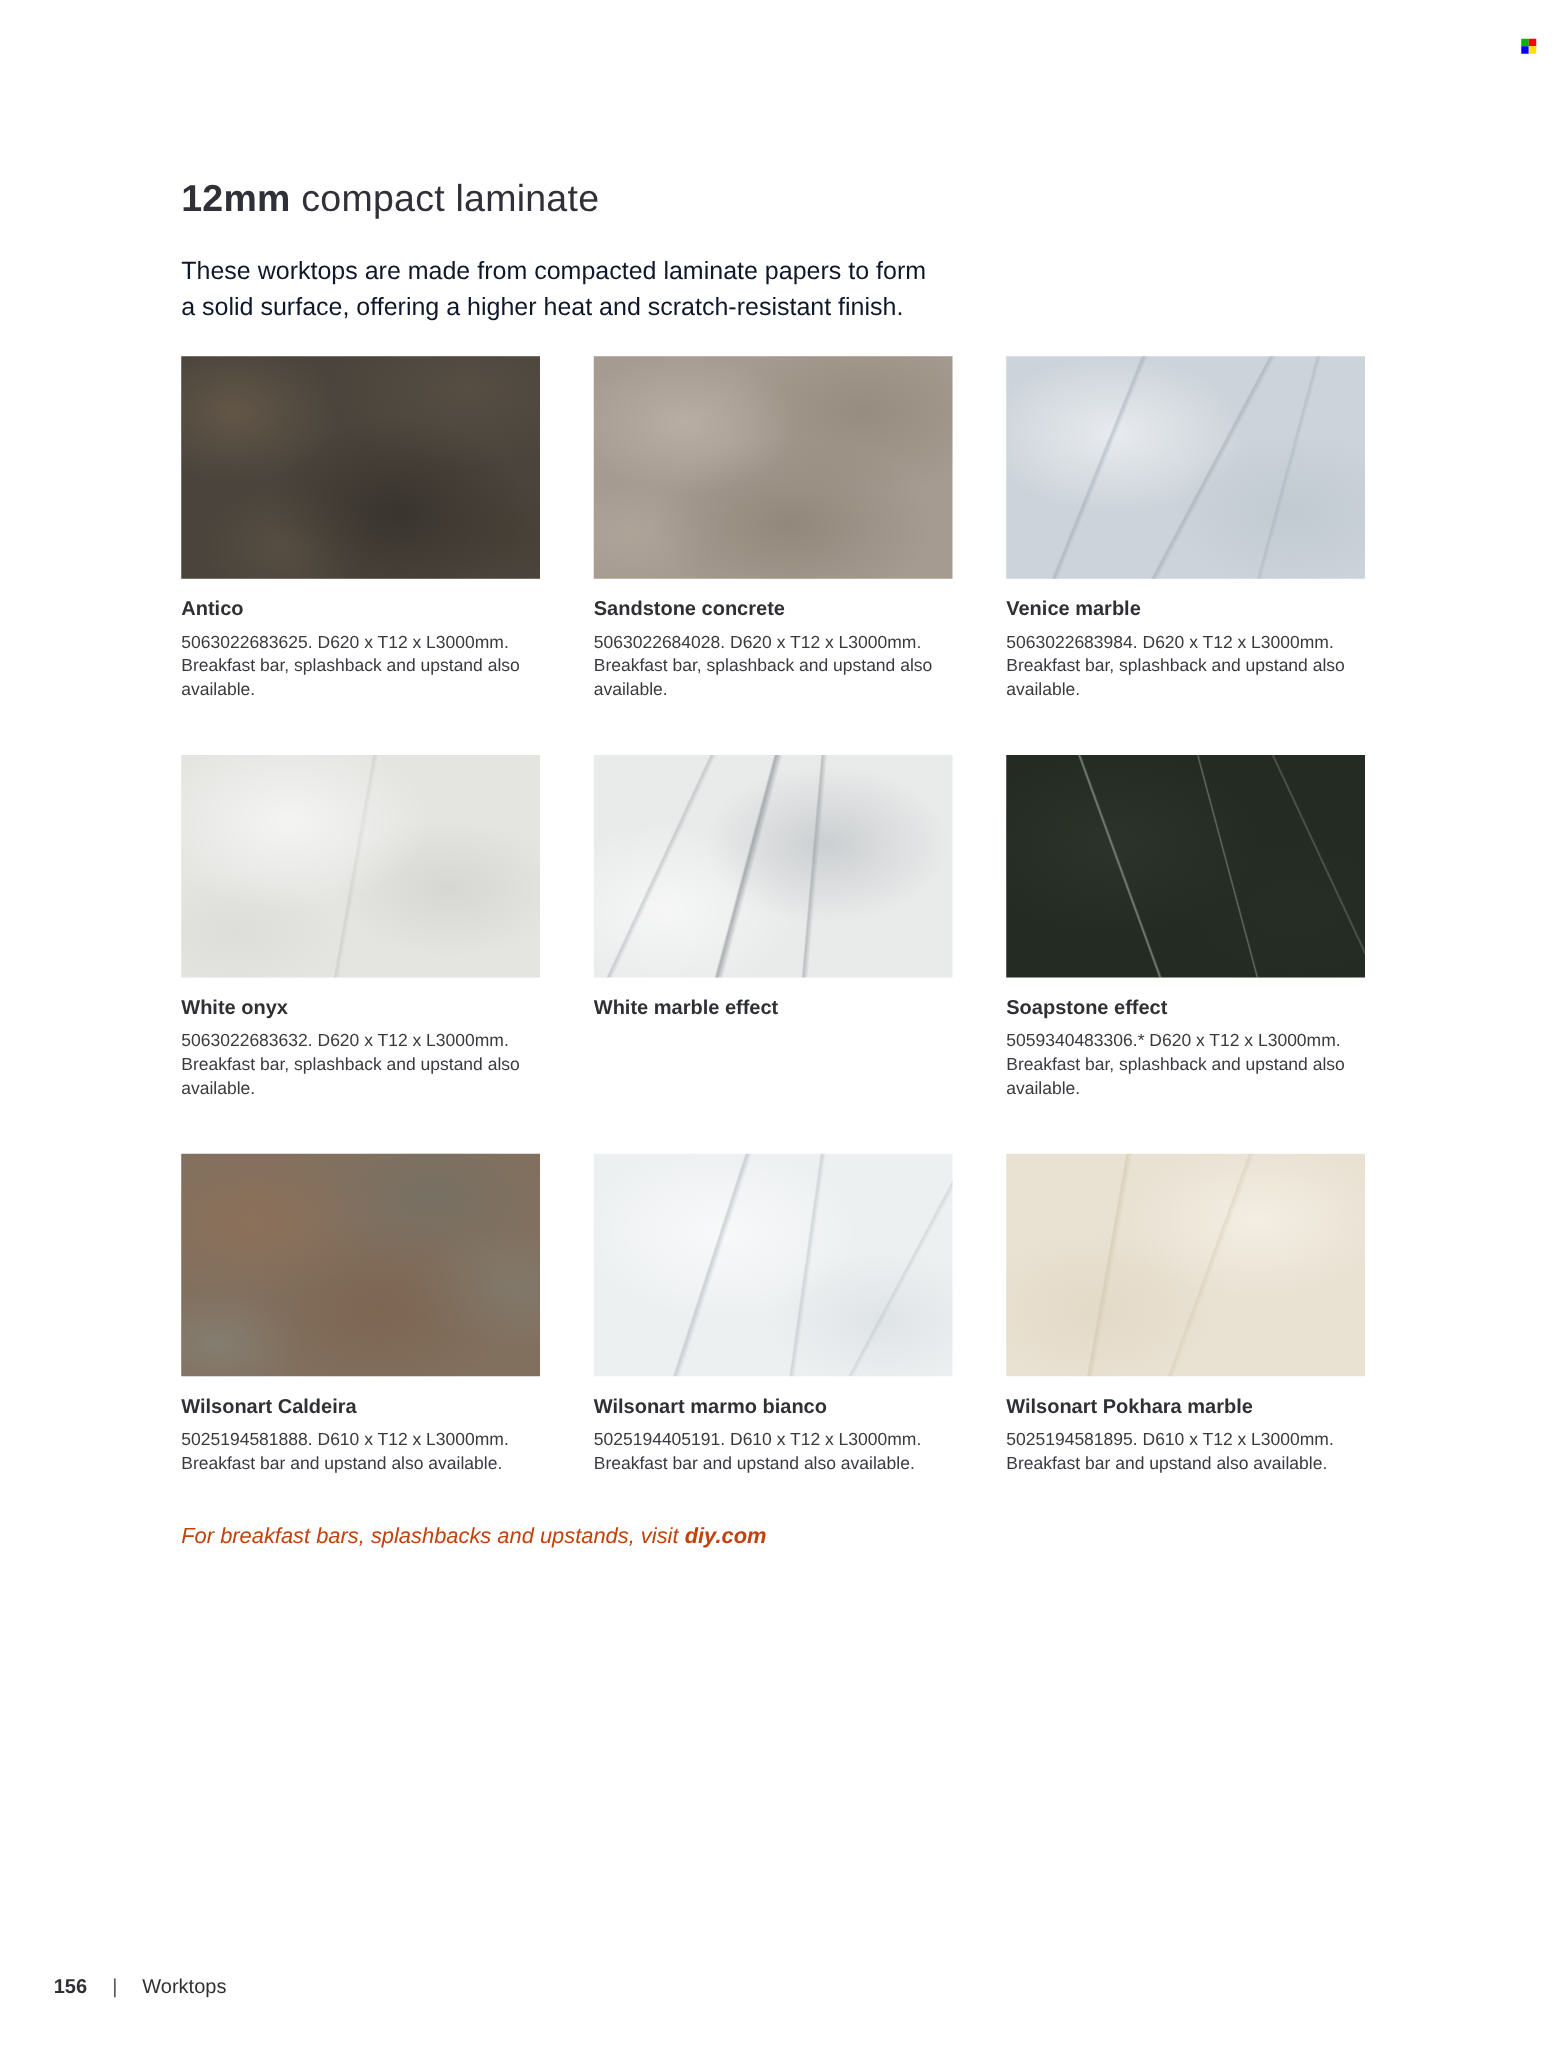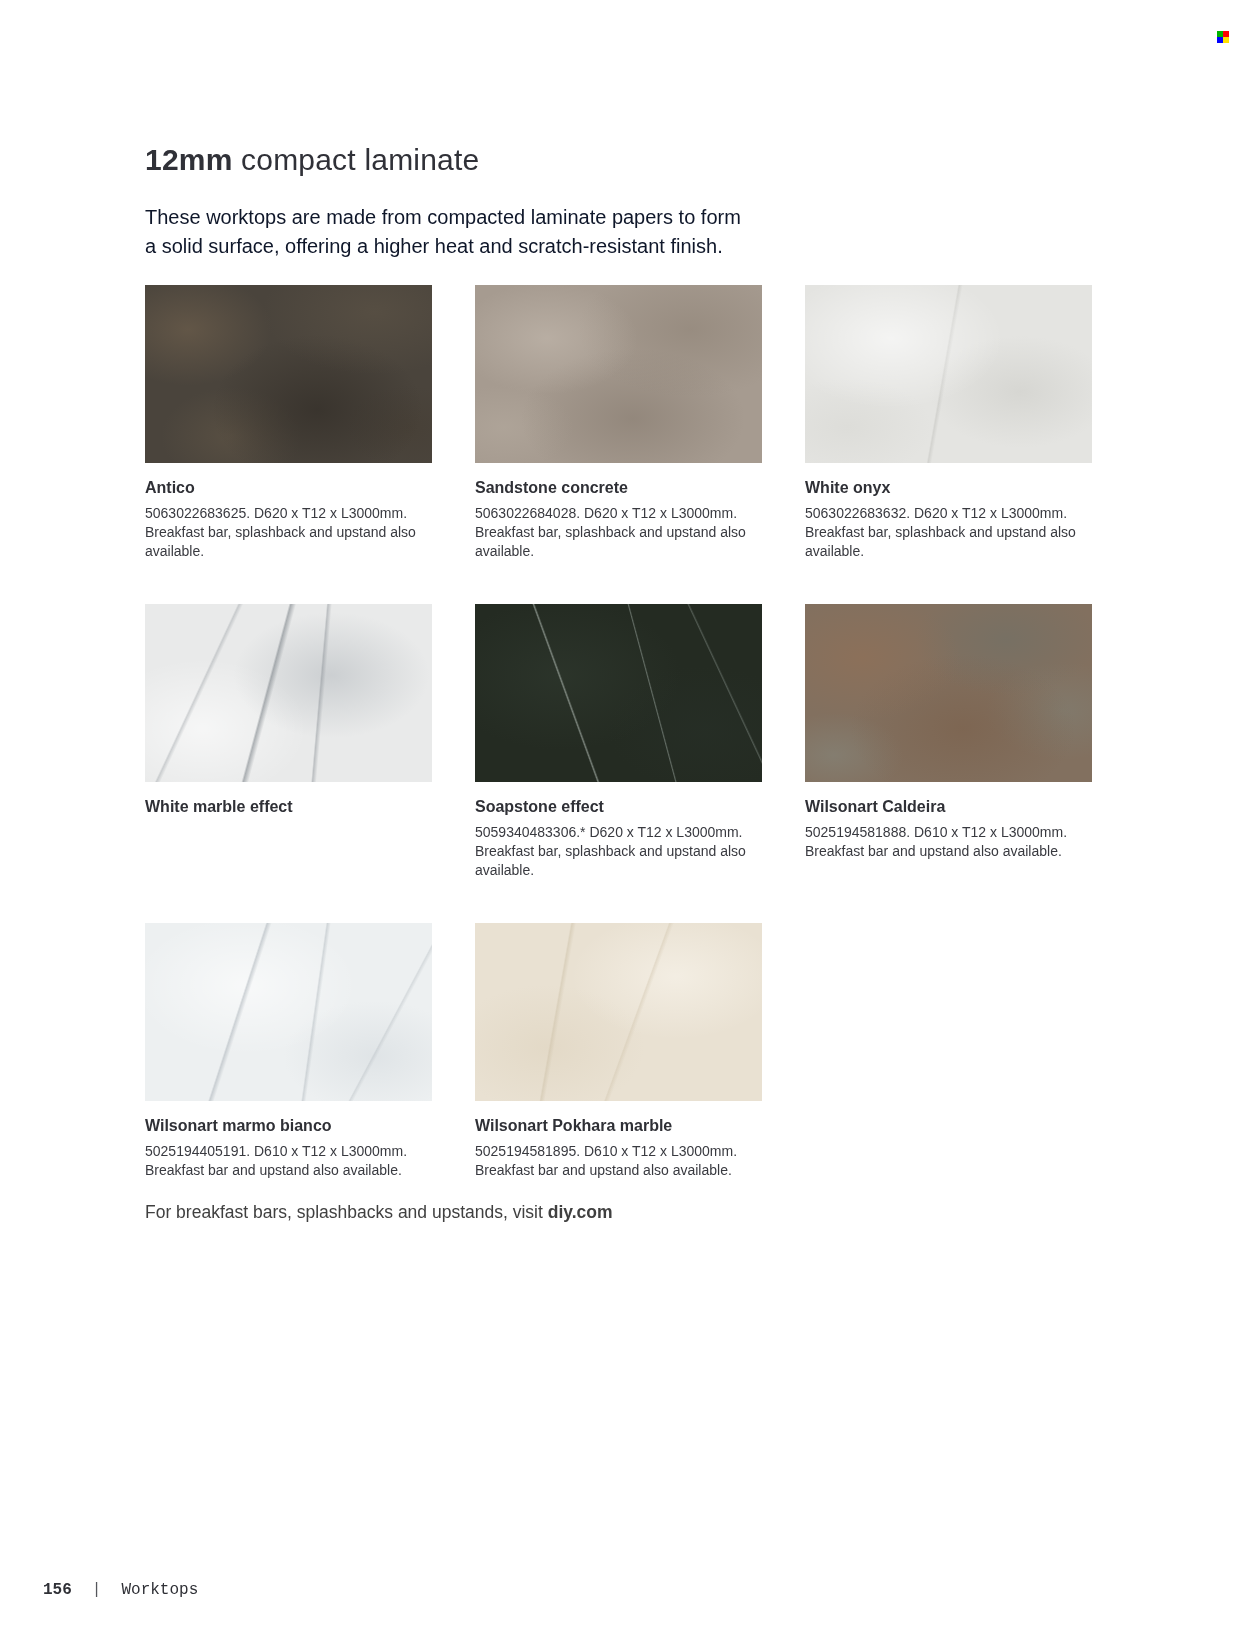--- a/index.html
+++ b/index.html
@@ -28,24 +28,24 @@
   .grid{
     display:grid;
     grid-template-columns:repeat(3,287px);
     column-gap:12px;row-gap:18px;gap:43px;
   }
   .cell{width:287px;}
   .swatch{width:287px;height:178px;}
   .pname{margin-top:15px;font-size:16px;font-weight:700;line-height:20px;color:#2f3036;}
   .pdetails{margin-top:6px;font-size:14px;line-height:19px;color:#393a40;}
 
-  .footnote{margin-top:22px;font-size:17.5px;color:#404040;}
+  .footnote{margin-top:38px;font-size:17.5px;color:#c2410c;font-style:italic;}
   .footnote strong{font-weight:700;}
 
-  .pagefoot{position:absolute;left:43px;top:1581px;font-size:16px;color:#2f3036;display:flex;align-items:flex-end;font-family:Liberation Mono, monospace;}
+  .pagefoot{position:absolute;left:43px;top:1581px;font-size:16px;color:#2f3036;display:flex;align-items:flex-end;}
   .pagefoot .num{font-weight:700;}
   .pagefoot .sep{margin:0 20px;color:#55565c;font-weight:300;}
 
   
   .sw-antico{background:
     radial-gradient(ellipse 120px 80px at 15% 25%, rgba(122,104,82,.50), transparent 70%),
     radial-gradient(ellipse 160px 90px at 80% 15%, rgba(96,86,72,.55), transparent 70%),
     radial-gradient(ellipse 140px 100px at 60% 70%, rgba(52,47,41,.75), transparent 75%),
     radial-gradient(ellipse 100px 70px at 30% 85%, rgba(105,92,74,.45), transparent 70%),
     radial-gradient(ellipse 90px 60px at 92% 80%, rgba(70,62,52,.60), transparent 70%),
@@ -132,20 +132,25 @@
         <div class="pname">Antico</div>
         <div class="pdetails">5063022683625. D620 x T12 x L3000mm. Breakfast bar, splashback and upstand also available.</div>
       </div>
 
       <div class="cell">
         <div class="swatch sw-sandstone"></div>
         <div class="pname">Sandstone concrete</div>
         <div class="pdetails">5063022684028. D620 x T12 x L3000mm. Breakfast bar, splashback and upstand also available.</div>
       </div>
 
+      <div class="cell">
+        <div class="swatch sw-venice"></div>
+        <div class="pname">Venice marble</div>
+        <div class="pdetails">5063022683984. D620 x T12 x L3000mm. Breakfast bar, splashback and upstand also available.</div>
+      </div>
 
       <div class="cell">
         <div class="swatch sw-whiteonyx"></div>
         <div class="pname">White onyx</div>
         <div class="pdetails">5063022683632. D620 x T12 x L3000mm. Breakfast bar, splashback and upstand also available.</div>
       </div>
 
       <div class="cell">
         <div class="swatch sw-whitemarble"></div>
         <div class="pname">White marble effect</div>

